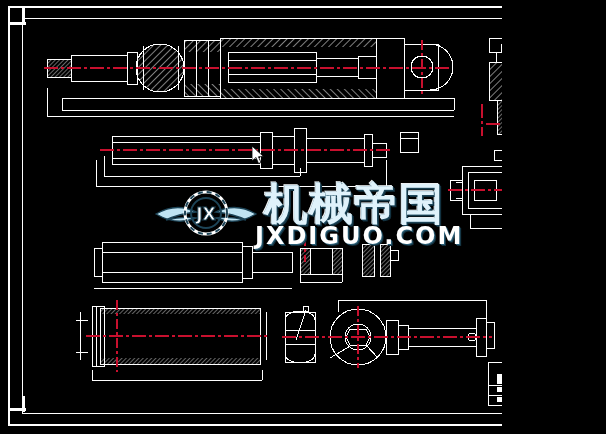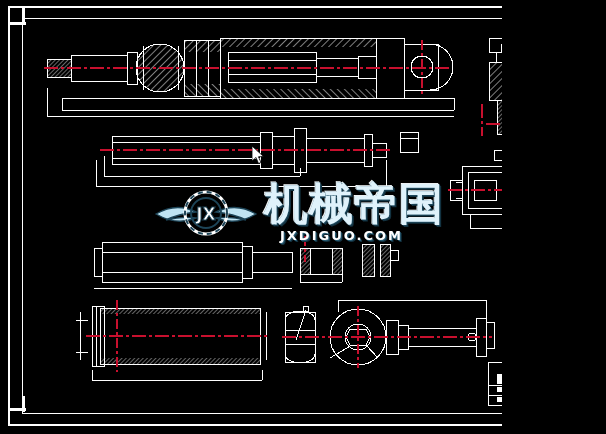--- a/index.html
+++ b/index.html
@@ -33,21 +33,21 @@
   .tb-bar{position:absolute;background:#ffffff;height:5px;}
 
   
   .watermark{position:absolute;left:152px;top:182px;width:312px;height:66px;
      pointer-events:none;user-select:none;}
   .wm-cn{position:absolute;left:112px;top:0px;font-size:44px;line-height:44px;
      font-weight:bold;color:#dff2fb;font-family:"DejaVu Sans",sans-serif;
      letter-spacing:1px;
      text-shadow:0 0 1px #2b5f77, 1px 1px 0 #1d4457, 2px 2px 0 #12303e,
                  -1px -1px 0 #ffffff;}
-  .wm-en{position:absolute;left:128px;top:44px;font-size:13px;line-height:20px;
+  .wm-en{position:absolute;left:103px;top:44px;font-size:24px;line-height:20px;
      font-weight:bold;color:#ffffff;font-family:"DejaVu Sans",sans-serif;
      letter-spacing:2px;
      text-shadow:1px 1px 0 #2b5f77, 2px 2px 0 #12303e;}
   .wm-badge{position:absolute;left:0;top:2px;width:108px;height:58px;}
 
   
   .cursor{position:absolute;left:252px;top:146px;width:14px;height:20px;}
 </style>
 </head>
 <body>

